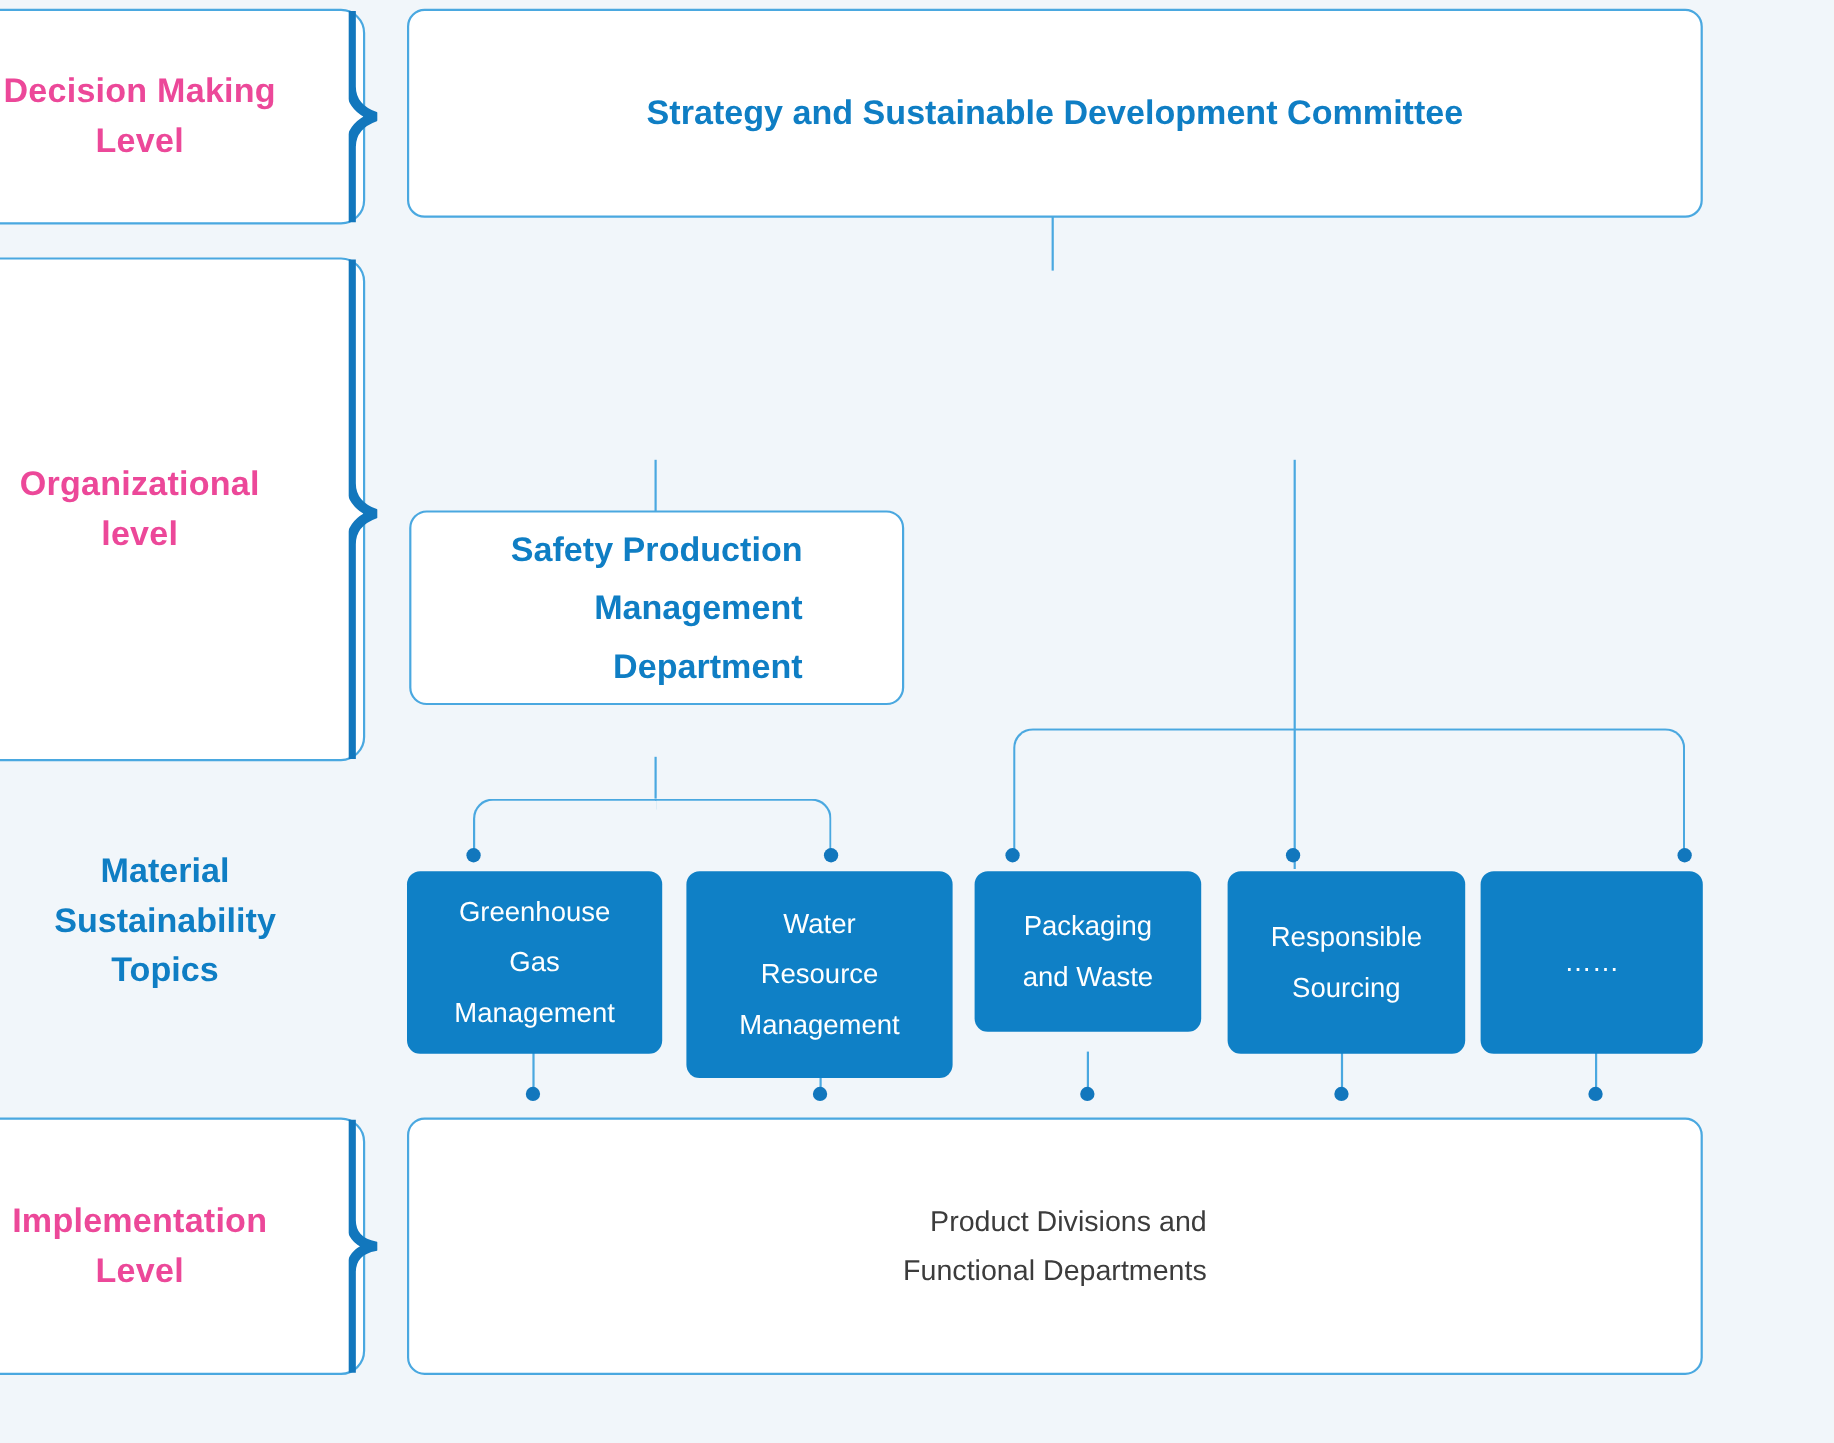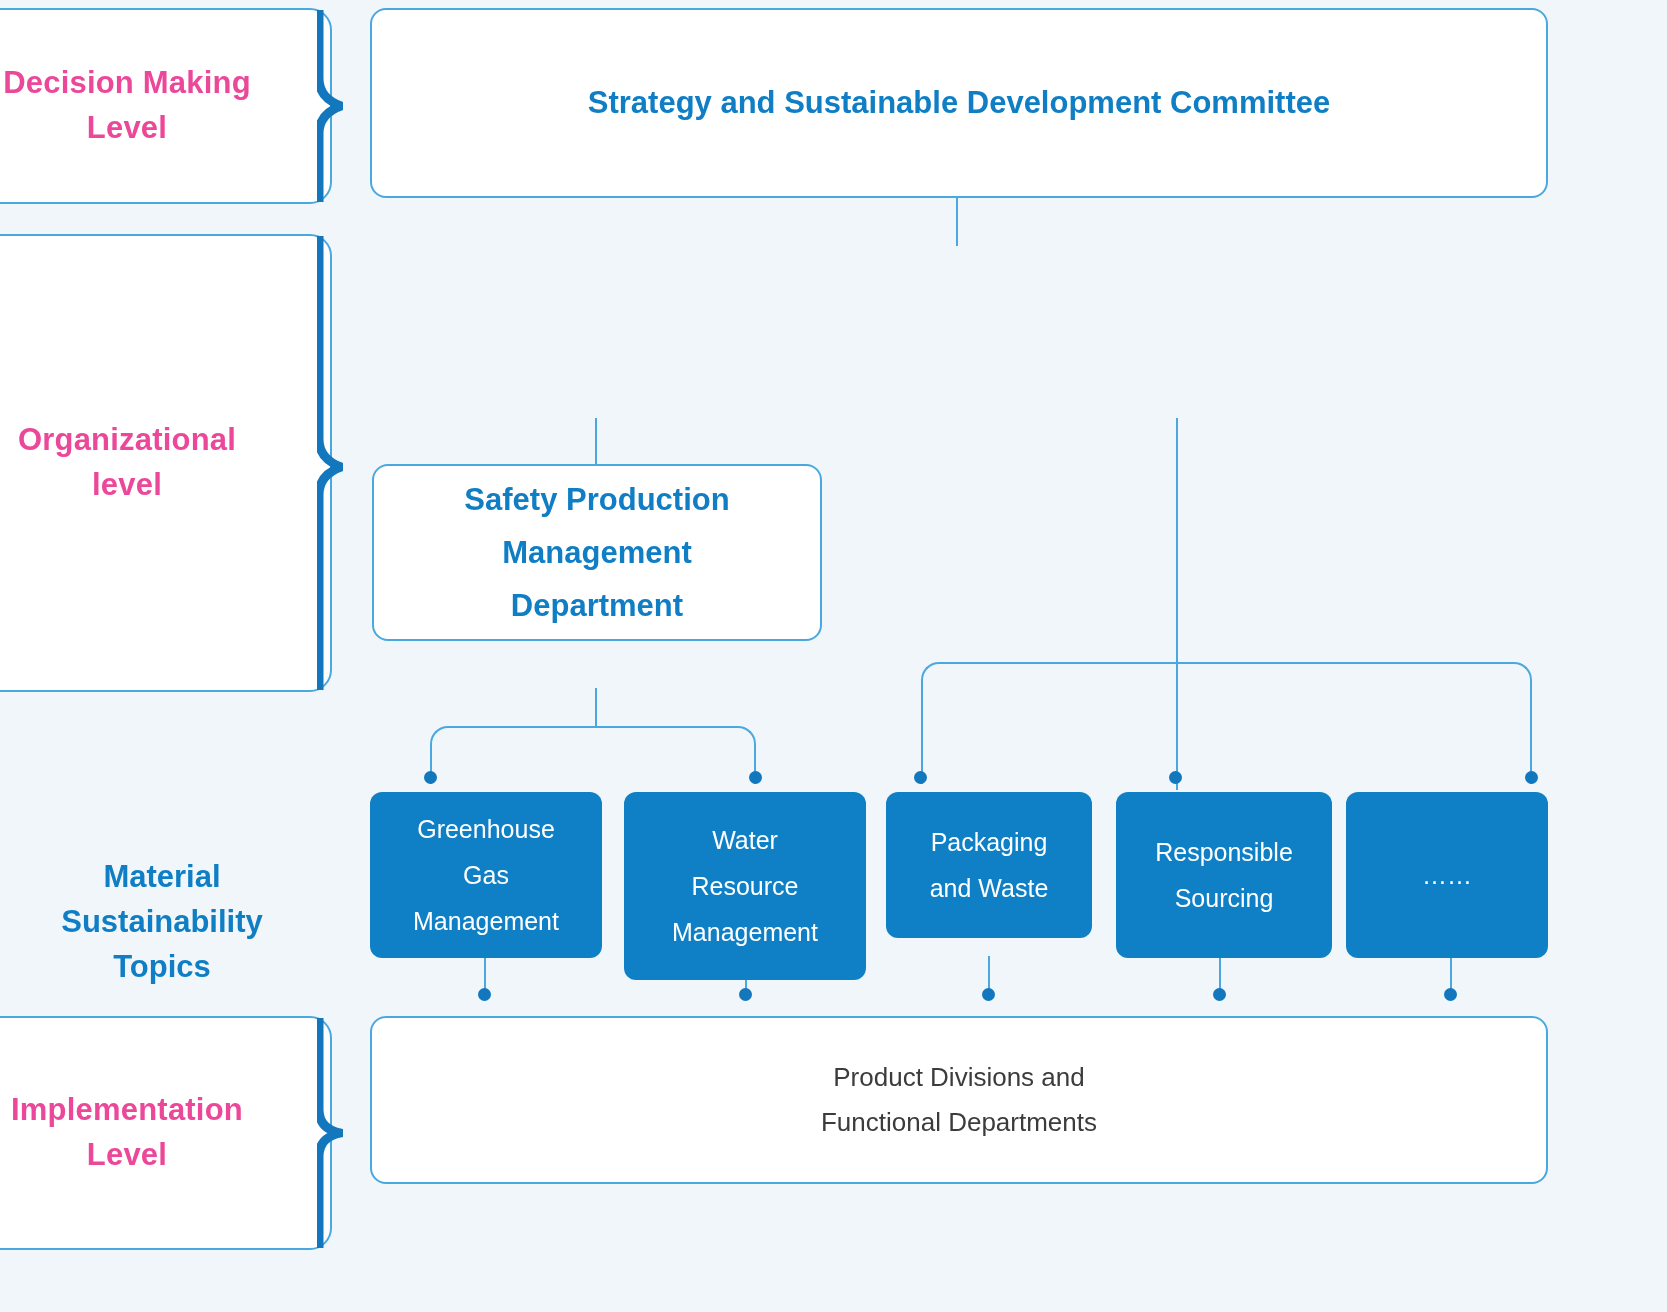--- a/index.html
+++ b/index.html
@@ -47,43 +47,42 @@
     height: 100%;
     width: 26px;
     pointer-events: none;
   }
   .brace svg { display:block; width:100%; height:100%; }
 
   
   .level-plain {
     position: absolute;
     display: flex;
-    align-items: flex-end;
-    justify-content: center;
-    padding-left: 12px;
+    align-items: flex-start;
+    justify-content: center;
   }
   .level-plain .level-text {
     color: #0f7ec4;
     font-weight: bold;
     font-size: 31px;
     line-height: 1.45;
     text-align: center;
   }
 
   
   .wbox {
     position: absolute;
     background: #ffffff;
     border: 2px solid #4aa8e0;
     border-radius: 16px;
     box-sizing: border-box;
     display: flex;
     align-items: center;
     justify-content: center;
-    text-align: center;
+    text-align: right;
   }
   .wbox .wtext {
     color: #0f7ec4;
     font-weight: bold;
     font-size: 31px;
     line-height: 1.72;
   }
   .wbox.impl .wtext {
     color: #3c3c3c;
     font-weight: normal;
@@ -218,17 +217,17 @@
   <div class="bbox" style="left:886px; top:792px; width:206px; height:146px;">
     <div class="btext">Packaging<br>and Waste</div>
   </div>
   <div class="bbox" style="left:1116px; top:792px; width:216px; height:166px;">
     <div class="btext">Responsible<br>Sourcing</div>
   </div>
   <div class="bbox" style="left:1346px; top:792px; width:202px; height:166px;">
     <div class="btext">……</div>
   </div>
 
-  <div class="wbox impl" style="left:370px; top:1016px; width:1178px; height:168px;">
+  <div class="wbox impl" style="left:370px; top:1016px; width:1178px; height:234px;">
     <div class="wtext">Product Divisions and<br>Functional Departments</div>
   </div>
 
 </div>
 
 </body></html>

